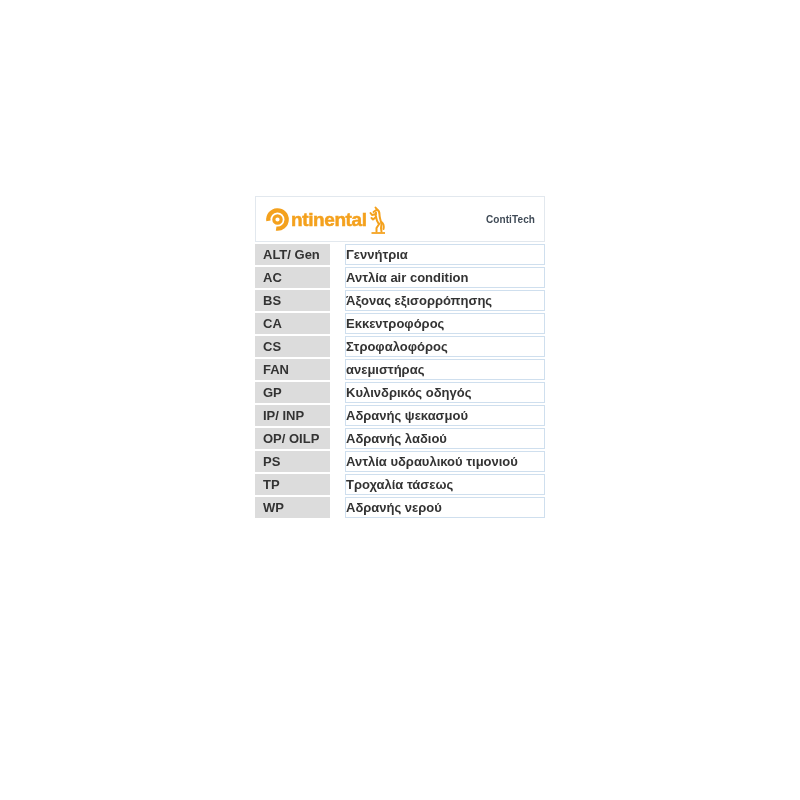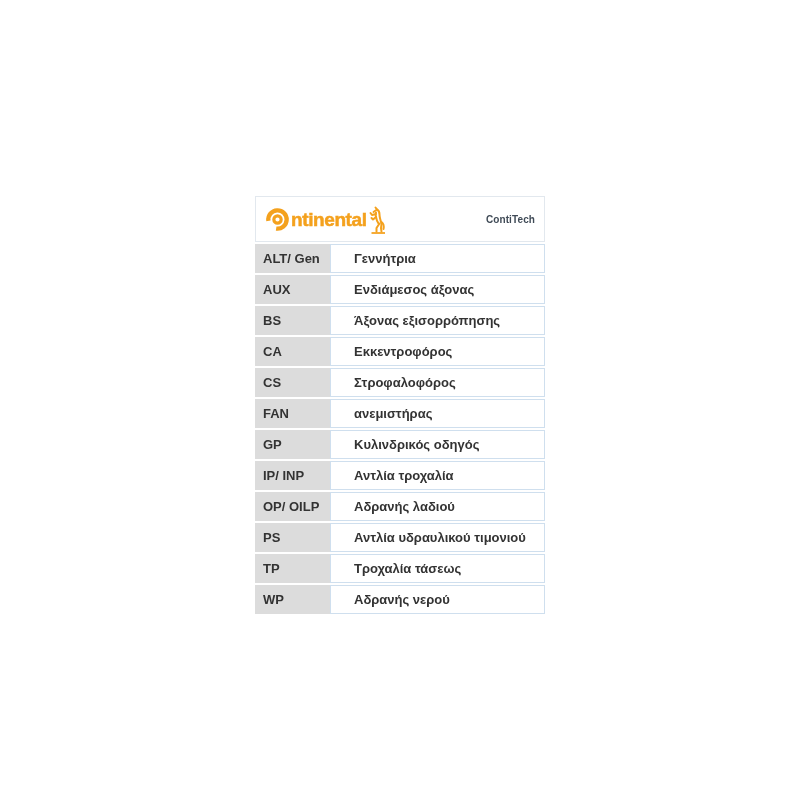--- a/index.html
+++ b/index.html
@@ -67,22 +67,22 @@
   .rows {
     display: flex;
     flex-direction: column;
     gap: 2px;
     margin-top: 2px;
   }
 
   .row {
     display: grid;
     grid-template-columns: 75px 1fr;
-    column-gap: 0;
-    height: 29px;
+    column-gap: 15px;
+    height: 21px;
   }
 
   .abbr {
     background: #dcdcdc;
     color: #333333;
     font-size: 13px;
     font-weight: 700;
     display: flex;
     align-items: center;
     padding-left: 8px;
@@ -92,21 +92,21 @@
 
   .desc {
     box-sizing: border-box;
     background: #ffffff;
     border: 1px solid #cfdfee;
     color: #333333;
     font-size: 13px;
     font-weight: 700;
     display: flex;
     align-items: center;
-    padding-left: 23px;
+    padding-left: 0;
     white-space: nowrap;
     overflow: hidden;
   }
 </style>
 </head>
 <body>
 
 <div class="sheet">
 
   <div class="brand-header">
@@ -135,25 +135,25 @@
     </div>
     <span class="sub-brand">ContiTech</span>
   </div>
 
   <div class="rows">
   <div class="row">
     <div class="abbr">ALT/ Gen</div>
     <div class="desc">Γεννήτρια</div>
   </div>
 
-
-  <div class="row">
-    <div class="abbr">AUX</div>
-    <div class="desc">Ενδιάμεσος άξονας</div>
-  </div>
+  <div class="row">
+    <div class="abbr">AC</div>
+    <div class="desc">Αντλία air condition</div>
+  </div>
+
 
   <div class="row">
     <div class="abbr">BS</div>
     <div class="desc">Άξονας εξισορρόπησης</div>
   </div>
 
   <div class="row">
     <div class="abbr">CA</div>
     <div class="desc">Εκκεντροφόρος</div>
   </div>
@@ -169,21 +169,21 @@
   </div>
 
   <div class="row">
     <div class="abbr">GP</div>
     <div class="desc">Κυλινδρικός οδηγός</div>
   </div>
 
 
   <div class="row">
     <div class="abbr">IP/ INP</div>
-    <div class="desc">Αντλία τροχαλία</div>
+    <div class="desc">Αδρανής ψεκασμού</div>
   </div>
 
   <div class="row">
     <div class="abbr">OP/ OILP</div>
     <div class="desc">Αδρανής λαδιού</div>
   </div>
 
   <div class="row">
     <div class="abbr">PS</div>
     <div class="desc">Αντλία υδραυλικού τιμονιού</div>

